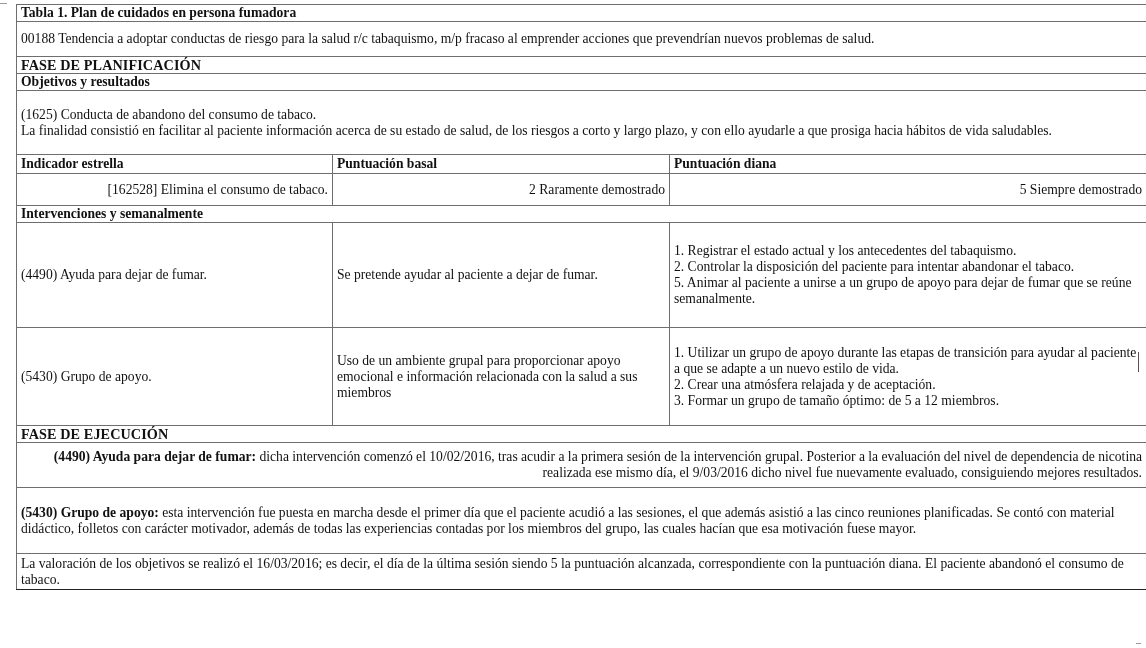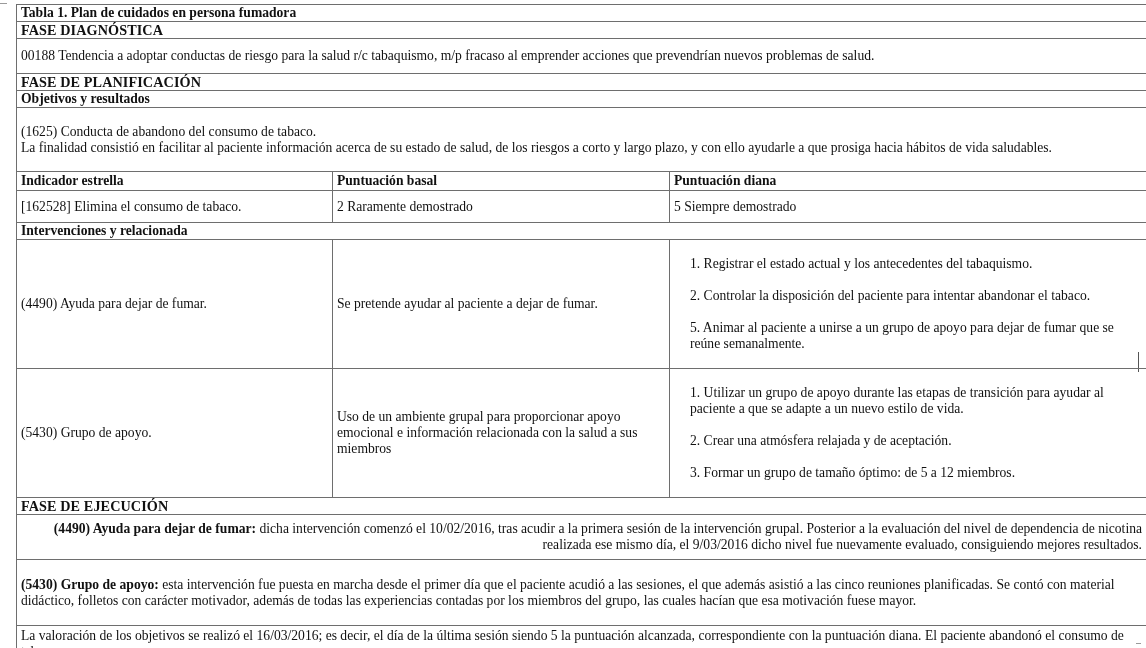--- a/index.html
+++ b/index.html
@@ -50,29 +50,29 @@
     }
     table.plan td.dark-left { border-left: 1px solid #222; }
     .b { font-weight: bold; }
     .sec-title td { font-weight: bold; height: 16px; line-height: 16px; }
     .sec-title.big td { font-size: 14.2px; letter-spacing: 0.1px; }
     .row-title td { height: 16px; font-weight: bold; }
     .row-diag td { height: 34px; }
     .row-obj-head td { height: 16px; font-weight: bold; }
     .row-obj-text td { height: 63px; vertical-align: top; padding-top: 1px; }
     .row-ind-head td { height: 18px; font-weight: bold; }
-    .row-ind td { height: 31px; }
+    .row-ind td { height: 31px; text-align: right; }
     .row-int-head td { height: 16px; font-weight: bold; }
     .row-int-1 td { height: 104px; }
     .row-int-2 td { height: 97px; }
     .row-ejec-1 td { height: 44px; text-align: right; }
     .row-ejec-2 td { height: 65px; vertical-align: top; padding-top: 1px;}
     .row-eval td { height: 35px; vertical-align: top; padding-top: 1px;}
     .act-list { margin: 0; padding: 0; list-style: none; }
-    .act-list li { margin: 16px; padding: 0; }
+    .act-list li { margin: 0; padding: 0; }
     .line { display: block; }
   </style>
 </head>
 <body>
 
 <div class="corner-mark"></div>
 <div class="side-mark"></div>
 <div class="br-mark"></div>
 
 <table class="plan">
@@ -80,23 +80,20 @@
     <col style="width:316px">
     <col style="width:337px">
     <col style="width:477px">
   </colgroup>
 
   <tbody>
       <tr class="row-title">
     <td colspan="3">Tabla 1. Plan de cuidados en persona fumadora</td>
   </tr>
 
-  <tr class="sec-title big">
-    <td colspan="3">FASE DIAGNÓSTICA</td>
-  </tr>
   <tr class="row-diag">
     <td colspan="3">00188 Tendencia a adoptar conductas de riesgo para la salud r/c tabaquismo, m/p fracaso al emprender acciones que prevendrían nuevos problemas de salud.</td>
   </tr>
 
   <tr class="sec-title big">
     <td colspan="3">FASE DE PLANIFICACIÓN</td>
   </tr>
   <tr class="row-obj-head">
     <td colspan="3">Objetivos y resultados</td>
   </tr>
@@ -112,21 +109,21 @@
     <td class="dark-left">Puntuación basal</td>
     <td>Puntuación diana</td>
   </tr>
   <tr class="row-ind">
     <td>[162528] Elimina el consumo de tabaco.</td>
     <td class="dark-left">2 Raramente demostrado</td>
     <td>5 Siempre demostrado</td>
   </tr>
 
   <tr class="row-int-head">
-    <td colspan="3">Intervenciones y relacionada</td>
+    <td colspan="3">Intervenciones y semanalmente</td>
   </tr>
 
   <tr class="row-int-1">
     <td>(4490) Ayuda para dejar de fumar.</td>
     <td class="dark-left">Se pretende ayudar al paciente a dejar de fumar.</td>
     <td>
       <ul class="act-list">
         <li>1. Registrar el estado actual y los antecedentes del tabaquismo.</li>
         <li>2. Controlar la disposición del paciente para intentar abandonar el tabaco.</li>
         <li>5. Animar al paciente a unirse a un grupo de apoyo para dejar de fumar que se reúne semanalmente.</li>

